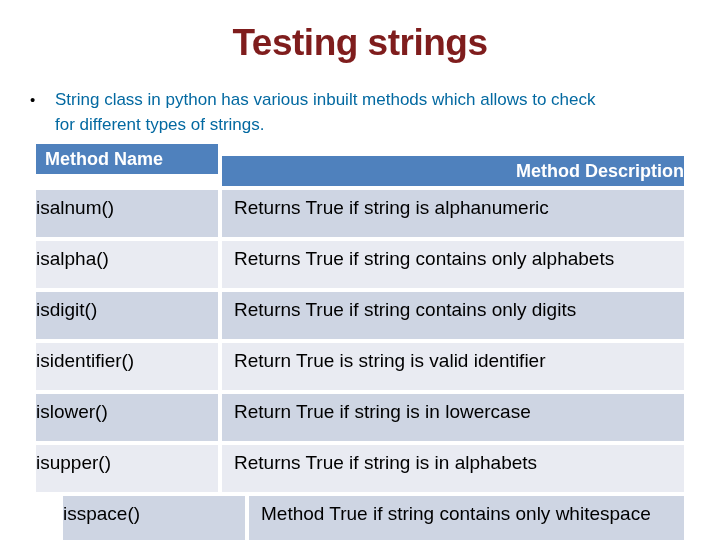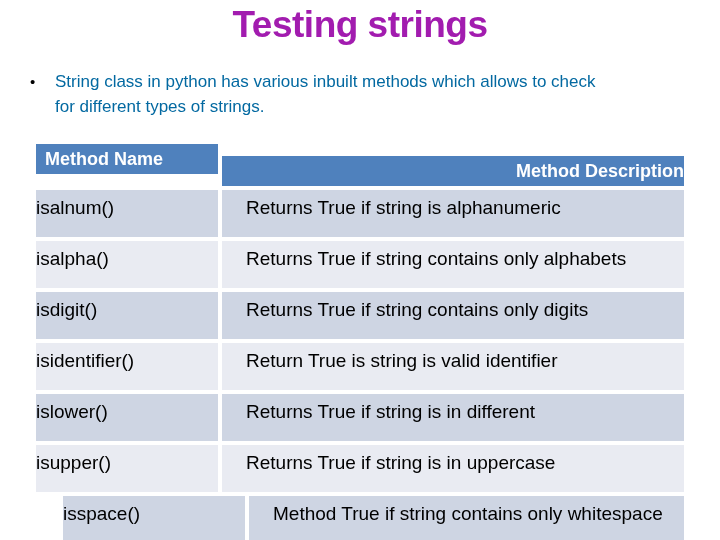--- a/index.html
+++ b/index.html
@@ -9,25 +9,25 @@
     font-family: "Liberation Sans", sans-serif;
   }
   .slide {
     position: relative;
     width: 720px;
     height: 540px;
     background: #ffffff;
     overflow: hidden;
   }
   .slide-title {
-    padding-top: 4px;
+    padding-top: 22px;
     text-align: center;
     font-size: 37px;
     font-weight: bold;
-    color: #a21caf;
+    color: #7f1d1d;
     letter-spacing: -0.5px;
     line-height: 1.15;
   }
   .bullet-item {
     display: flex;
     margin: 22px 30px 0 30px;
   }
   .bullet-marker {
     width: 25px;
     flex: 0 0 25px;
@@ -70,21 +70,21 @@
   .cell {
     color: var(--cell-text, #000000);
     font-size: 19px;
     height: 47px;
     padding-top: 7px;
     box-sizing: border-box;
     white-space: nowrap;
     overflow: hidden;
   }
   .cell.c1 { padding-left: 0; }
-  .cell.c2 { padding-left: 24px; }
+  .cell.c2 { padding-left: 12px; }
   .band-dark  { background: var(--row-band-dark, #CED5E3); }
   .band-light { background: var(--row-band-light, #E9EBF2); }
 </style>
 </head>
 <body>
 
 <div class="slide">
 
   <div class="slide-title">Testing strings</div>
 
@@ -117,26 +117,26 @@
     <div class="cell c2 band-dark">Returns True if string contains only digits</div>
   </div>
 
   <div class="trow">
     <div class="cell c1 band-light">isidentifier()</div>
     <div class="cell c2 band-light">Return True is string is valid identifier</div>
   </div>
 
   <div class="trow">
     <div class="cell c1 band-dark">islower()</div>
-    <div class="cell c2 band-dark">Returns True if string is in different</div>
+    <div class="cell c2 band-dark">Return True if string is in lowercase</div>
   </div>
 
   <div class="trow">
     <div class="cell c1 band-light">isupper()</div>
-    <div class="cell c2 band-light">Returns True if string is in uppercase</div>
+    <div class="cell c2 band-light">Returns True if string is in alphabets</div>
   </div>
 
   <div class="trow">
     <div class="cell c1 band-dark">isspace()</div>
     <div class="cell c2 band-dark">Method True if string contains only whitespace</div>
   </div>
 </div>
 
 </div>
 

